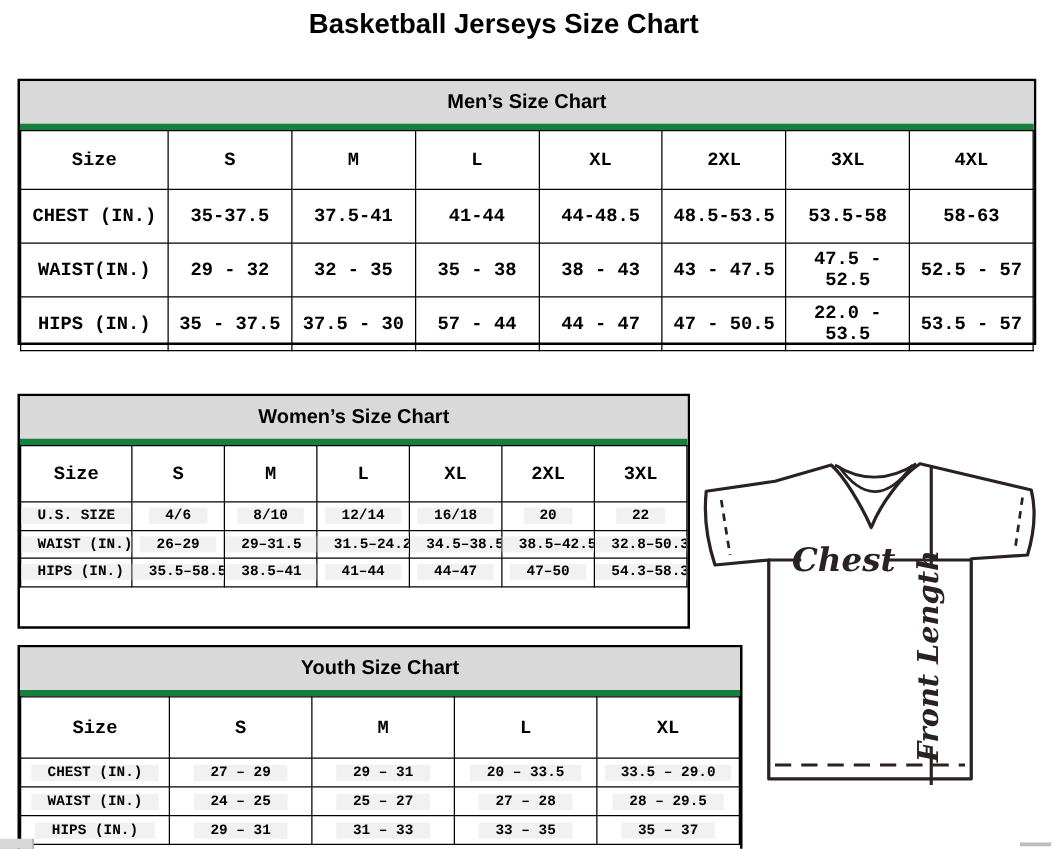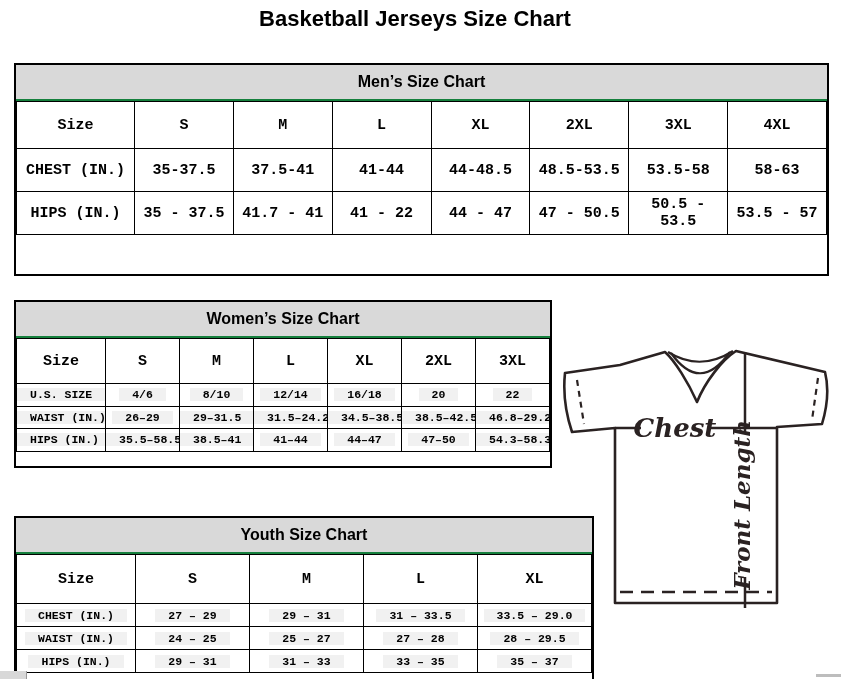--- a/index.html
+++ b/index.html
@@ -2,62 +2,62 @@
 <html><head>
 <meta charset="utf-8">
 <style>
   html,body{margin:0;padding:0;}
   body{
     width:843px;height:679px;position:relative;background:#ffffff;
     font-family:"Liberation Sans",sans-serif;color:#000;overflow:hidden;
   }
   .page-title{
     position:absolute;top:6px;left:0;width:806px;text-align:center;
-    font-size:22px;font-weight:bold;padding-left:12px;
+    font-size:22px;font-weight:bold;
   }
   .size-table{
     position:absolute;border:2px solid #000;background:#fff;box-sizing:border-box;
   }
   .size-table .hdr{
-    height:34px;background:#d9d9d9;border-bottom:2px solid #15803d;
+    height:34px;background:#d9d9d9;border-bottom:5px solid #15803d;
     display:flex;align-items:center;justify-content:center;
     font-weight:bold;font-size:16px;
   }
   .size-table table{
     border-collapse:collapse;table-layout:fixed;width:100%;font-family:Liberation Mono, monospace;
   }
   .size-table th,.size-table td{
     border:1px solid #000;text-align:center;vertical-align:middle;
     font-weight:bold;padding:0;overflow:hidden;
   }
   .hl{background:#f1f1f1;padding:0 13px;white-space:nowrap;}
 
   
   #tbl-mens{left:14px;top:63px;width:815px;height:213px;}
   #tbl-mens th,#tbl-mens td{font-size:15px;}
   #tbl-mens tr.size-row th{height:46px;}
   #tbl-mens tbody tr{height:43px;}
   #tbl-mens th:first-child,#tbl-mens td:first-child{width:117px;}
 
   
-  #tbl-womens{left:14px;top:300px;width:538px;height:168px;}
+  #tbl-womens{left:14px;top:315px;width:538px;height:188px;}
   #tbl-womens tr.size-row th{height:44px;font-size:15px;}
   #tbl-womens tbody tr{height:22.5px;}
   #tbl-womens tbody th,#tbl-womens tbody td{font-size:11.5px;}
   #tbl-womens th:first-child,#tbl-womens td:first-child{width:88px;}
 
   
   #tbl-youth{left:14px;top:492px;width:580px;height:178px;margin-top:24px;}
   #tbl-youth tr.size-row th{height:48px;font-size:15px;}
   #tbl-youth tbody tr{height:23px;}
   #tbl-youth tbody th,#tbl-youth tbody td{font-size:11.5px;}
   #tbl-youth th:first-child,#tbl-youth td:first-child{width:118px;}
 
   
-  .jersey-wrap{position:absolute;left:556px;top:340px;width:286px;height:318px;}
+  .jersey-wrap{position:absolute;left:556px;top:360px;width:286px;height:318px;}
   .diagram-text{
     font-family:"DejaVu Serif",serif;font-style:italic;font-weight:bold;
     fill:#2a2222;
   }
 
   
   .frag-left{
     position:absolute;left:0;top:671px;width:26px;height:8px;
     background:#d8d8d8;border-right:1px solid #9a9a9a;border-bottom:1px solid #9a9a9a;
   }
@@ -90,27 +90,37 @@
           <th>CHEST (IN.)</th>
           <td>35-37.5</td>
           <td>37.5-41</td>
           <td>41-44</td>
           <td>44-48.5</td>
           <td>48.5-53.5</td>
           <td>53.5-58</td>
           <td>58-63</td>
         </tr>
         <tr>
+          <th>WAIST(IN.)</th>
+          <td>29 - 32</td>
+          <td>32 - 35</td>
+          <td>35 - 38</td>
+          <td>38 - 43</td>
+          <td>43 - 47.5</td>
+          <td>47.5 - 52.5</td>
+          <td>52.5 - 57</td>
+        </tr>
+        <tr>
           <th>HIPS (IN.)</th>
           <td>35 - 37.5</td>
-          <td>41.7 - 41</td>
-          <td>41 - 22</td>
+          <td>37.5 - 30</td>
+          <td>57 - 44</td>
           <td>44 - 47</td>
           <td>47 - 50.5</td>
-          <td>50.5 - 53.5</td>
+          <td>22.0 - 53.5</td>
           <td>53.5 - 57</td>
         </tr>
       </tbody>
     </table>
 </div>
 
 <div class="size-table" id="tbl-womens">
   <div class="hdr">Women’s Size Chart</div>
   <table>
       <thead>
@@ -134,21 +144,21 @@
           <td><span class="hl">20</span></td>
           <td><span class="hl">22</span></td>
         </tr>
         <tr>
           <th><span class="hl">WAIST (IN.)</span></th>
           <td><span class="hl">26–29</span></td>
           <td><span class="hl">29–31.5</span></td>
           <td><span class="hl">31.5–24.2</span></td>
           <td><span class="hl">34.5–38.5</span></td>
           <td><span class="hl">38.5–42.5</span></td>
-          <td><span class="hl">46.8–29.2</span></td>
+          <td><span class="hl">32.8–50.3</span></td>
         </tr>
         <tr>
           <th><span class="hl">HIPS (IN.)</span></th>
           <td><span class="hl">35.5–58.5</span></td>
           <td><span class="hl">38.5–41</span></td>
           <td><span class="hl">41–44</span></td>
           <td><span class="hl">44–47</span></td>
           <td><span class="hl">47–50</span></td>
           <td><span class="hl">54.3–58.3</span></td>
         </tr>
@@ -166,21 +176,21 @@
           <th>M</th>
           <th>L</th>
           <th>XL</th>
         </tr>
       </thead>
       <tbody>
         <tr>
           <th><span class="hl">CHEST (IN.)</span></th>
           <td><span class="hl">27 – 29</span></td>
           <td><span class="hl">29 – 31</span></td>
-          <td><span class="hl">31 – 33.5</span></td>
+          <td><span class="hl">20 – 33.5</span></td>
           <td><span class="hl">33.5 – 29.0</span></td>
         </tr>
         <tr>
           <th><span class="hl">WAIST (IN.)</span></th>
           <td><span class="hl">24 – 25</span></td>
           <td><span class="hl">25 – 27</span></td>
           <td><span class="hl">27 – 28</span></td>
           <td><span class="hl">28 – 29.5</span></td>
         </tr>
         <tr>

